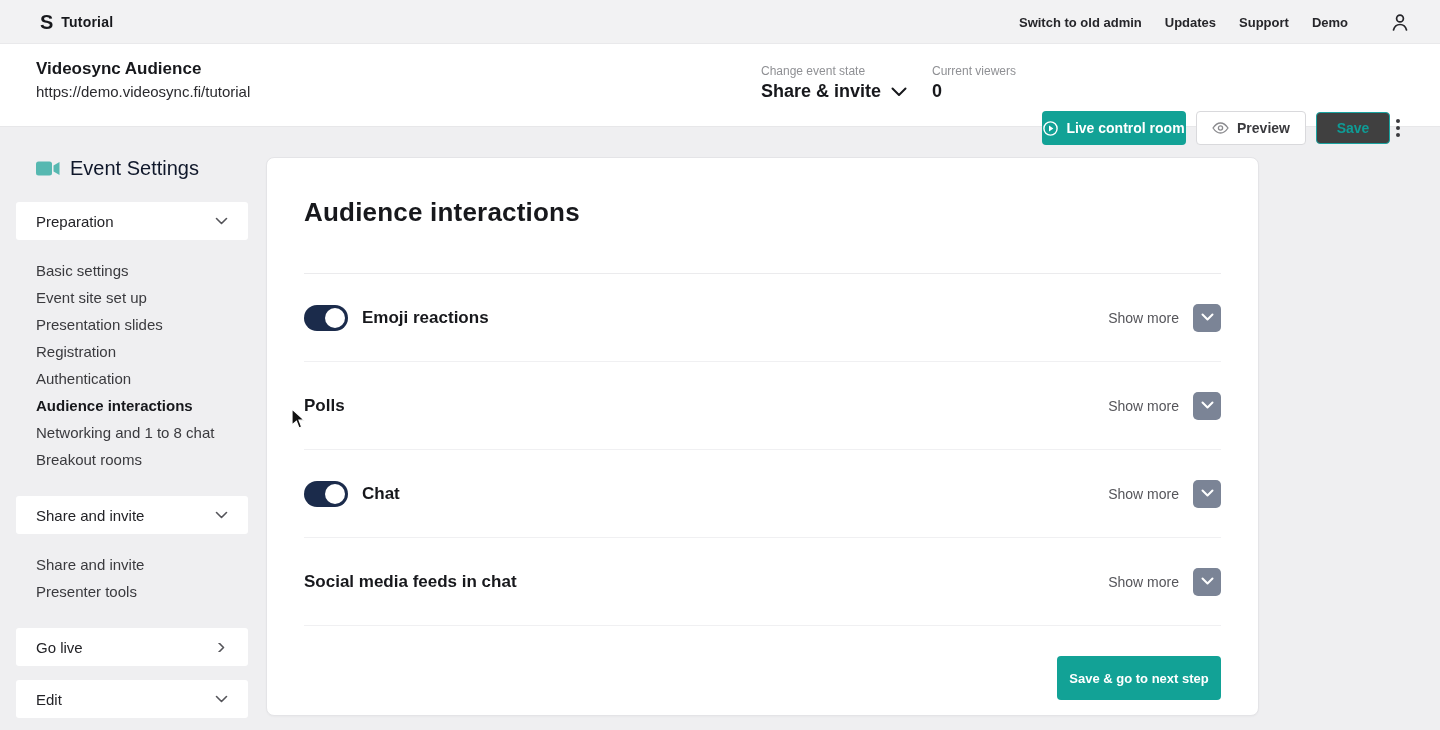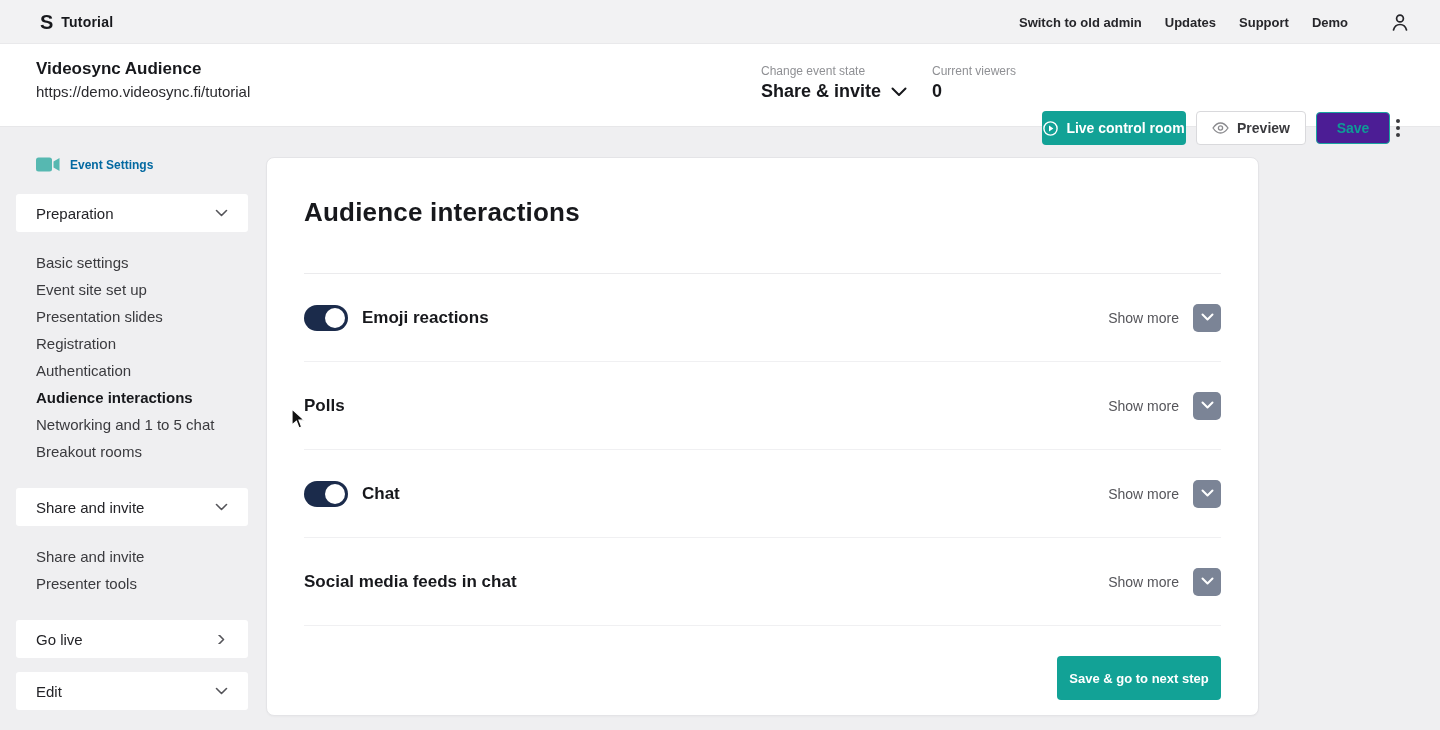--- a/index.html
+++ b/index.html
@@ -35,28 +35,28 @@
   .page-url { font-size:15px; color:#2a2a2e; }
   .state-block { position:absolute; left:761px; top:20px; cursor:pointer; }
   .mini-label { font-size:12px; color:#8f9094; margin-bottom:3px; }
   .state-value { font-size:18px; font-weight:800; color:#17181c; display:flex; align-items:center; gap:10px; }
   .viewers-block { position:absolute; left:932px; top:20px; }
   .viewers-value { font-size:18px; font-weight:800; color:#17181c; }
   .hdr-buttons { position:absolute; left:1042px; top:67px; display:flex; align-items:center; }
   .btn { display:flex; align-items:center; justify-content:center; gap:8px; border-radius:4px; font-size:14px; font-weight:600; cursor:pointer; white-space:nowrap; }
   .btn-live { width:144px; height:34px; background:#12a296; color:#fff; border:none; }
   .btn-preview { width:110px; height:34px; background:#fff; color:#3a3a3e; border:1px solid #d9d9dc; margin-left:10px; }
-  .btn-save { width:74px; height:32px; background:#4c1d95; color:#0e9c96; border:1px solid #18a3a0; margin-left:10px; }
+  .btn-save { width:74px; height:32px; background:#404040; color:#0e9c96; border:1px solid #18a3a0; margin-left:10px; }
   .kebab { position:absolute; left:1390px; top:70px; width:16px; height:28px; display:flex; flex-direction:column; align-items:center; justify-content:center; gap:3px; cursor:pointer; }
   .kebab i { width:4px; height:4px; border-radius:50%; background:#3a3a3e; }
 
   
   .sidebar { position:absolute; left:16px; top:157px; width:232px; }
   .sb-title { display:flex; align-items:center; gap:10px; padding-left:20px; margin-bottom:22px; }
-  .sb-title span { font-size:12px; font-weight:700; color:#0369a1; }
+  .sb-title span { font-size:20px; font-weight:400; color:#0f172a; }
   .section-box {
     background:#fff; border-radius:3px; height:38px; margin-top:14px;
     display:flex; align-items:center; justify-content:space-between;
     padding:0 20px; cursor:pointer;
   }
   .section-box .sec-label { font-size:15px; color:#232327; }
   .sec-items { padding:17px 0 9px 20px; }
   .sec-item { font-size:15px; color:#3a3a3e; height:27px; line-height:27px; cursor:pointer; white-space:nowrap; }
   .sec-item.active { font-weight:800; color:#17181c; }
 
@@ -163,21 +163,21 @@
           </g>
         </svg>
       </div>
       <div class="sec-items">
         <div class="sec-item">Basic settings</div>
         <div class="sec-item">Event site set up</div>
         <div class="sec-item">Presentation slides</div>
         <div class="sec-item">Registration</div>
         <div class="sec-item">Authentication</div>
         <div class="sec-item active">Audience interactions</div>
-        <div class="sec-item">Networking and 1 to 5 chat</div>
+        <div class="sec-item">Networking and 1 to 8 chat</div>
         <div class="sec-item">Breakout rooms</div>
       </div>
       <div class="section-box">
         <span class="sec-label">Share and invite</span>
         <svg width="13" height="9" viewBox="0 0 13 9">
           <g transform="">
             <polyline points="1.5,1.5 6.5,6.5 11.5,1.5" fill="none" stroke="#55555a" stroke-width="1.6" stroke-linecap="round" stroke-linejoin="round"></polyline>
           </g>
         </svg>
       </div>

